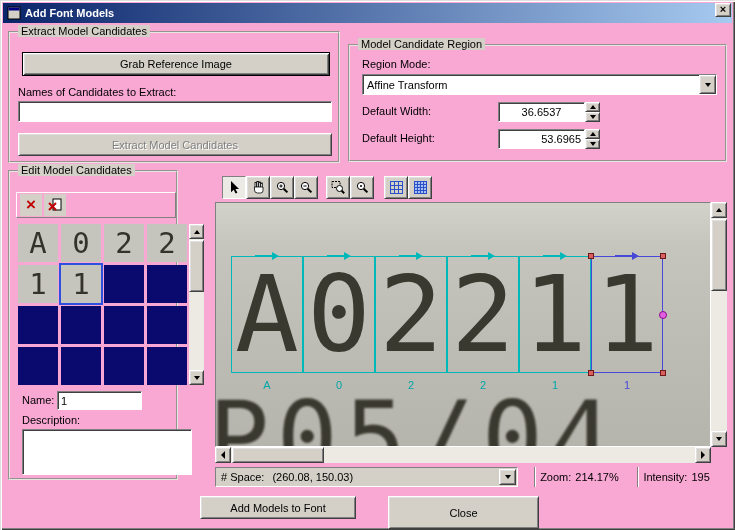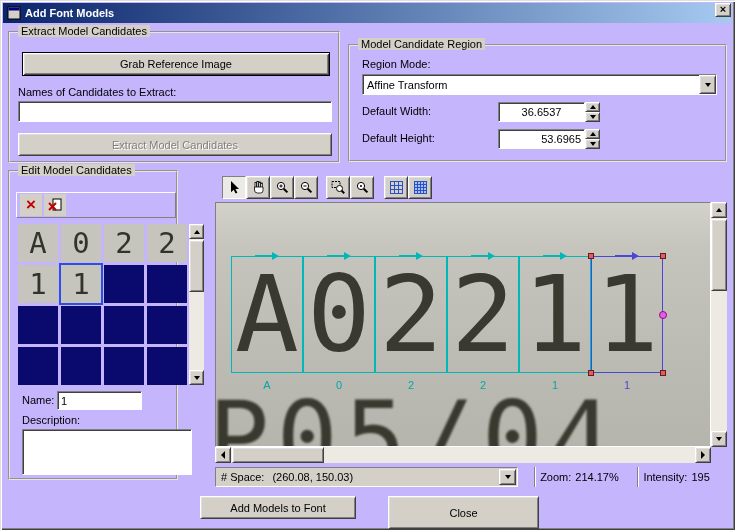--- a/index.html
+++ b/index.html
@@ -1,19 +1,19 @@
 <!DOCTYPE html>
 <html><head>
 <meta charset="utf-8">
 <style>
   * { margin:0; padding:0; box-sizing:border-box; }
   html,body { width:735px; height:530px; }
   body { font-family:"Liberation Sans", sans-serif; font-size:11px; color:#000; }
 
-  .win { position:relative; width:735px; height:530px; background:#c4b5fd;
+  .win { position:relative; width:735px; height:530px; background:#f9a8d4;
          box-shadow: inset 1px 1px 0 #dfdfdf, inset 2px 2px 0 #ffffff,
                      inset -1px -1px 0 #404040, inset -2px -2px 0 #808080; overflow:hidden; }
 
   .titlebar { position:absolute; left:3px; top:3px; width:729px; height:20px;
               background:linear-gradient(90deg,#0a246a,#a6caf0);
               display:flex; align-items:center; padding:0 4px; }
   .ttext { color:#fff; font-weight:bold; font-size:11px; margin-left:4px; }
   .closeb { position:absolute; right:4px; top:3px; width:16px; height:14px; background:#d4d0c8;
             border:1px solid; border-color:#fff #404040 #404040 #fff;
             box-shadow: inset 1px 1px 0 #dfdfdf, inset -1px -1px 0 #808080;

